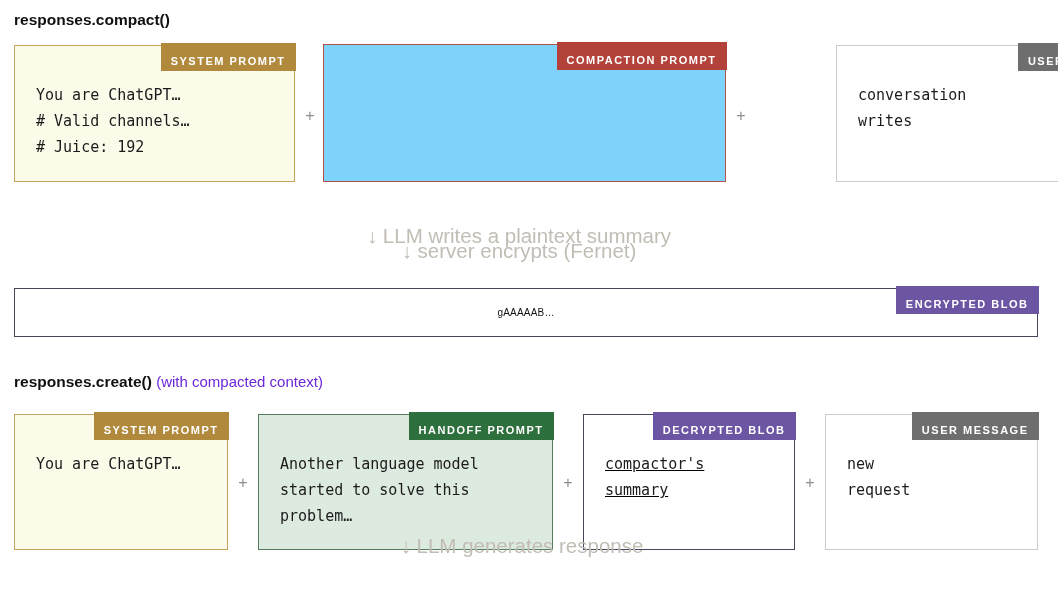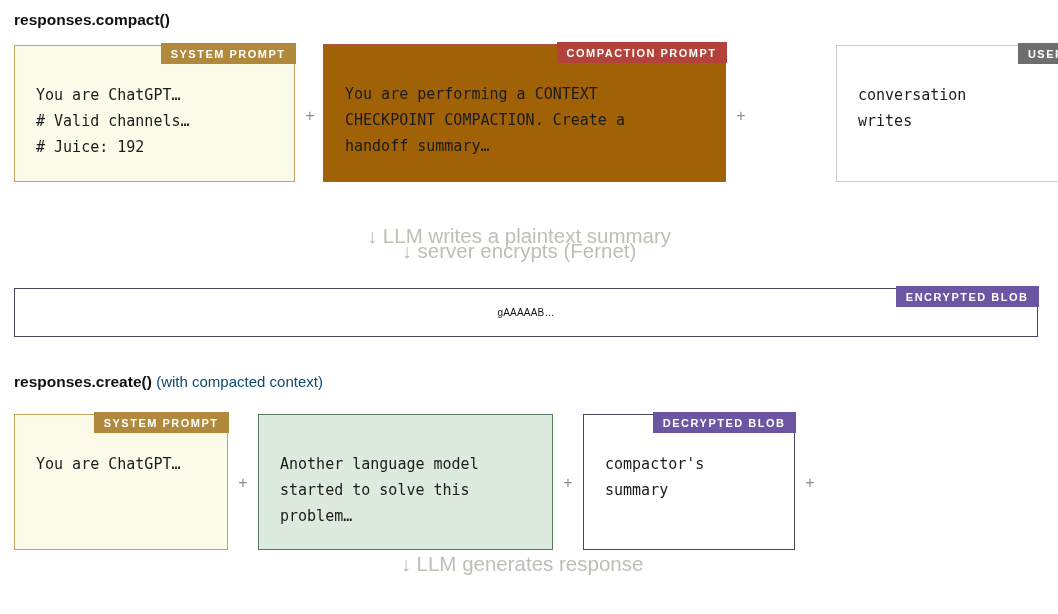--- a/index.html
+++ b/index.html
@@ -15,37 +15,37 @@
   .sec-title {
     position: absolute;
     left: 14px;
     font-size: 15.5px;
     font-weight: bold;
     color: #111111;
     white-space: nowrap;
   }
   .sec-title .subtitle {
     font-weight: normal;
-    color: #0c4a6e;
+    color: #6d28d9;
     font-size: 15px;
   }
   .box {
     position: absolute;
     border: 1.5px solid;
   }
   .box.gold   { background: #FCFAE9; border-color: #C6A35F; }
-  .box.pink   { background: #a16207; border-color: #B0534C; }
+  .box.pink   { background: #7dd3fc; border-color: #B0534C; }
   .box.plain  { background: #FFFFFF; border-color: #CCCCCC; }
-  .box.dark   { background: #FFFFFF; border-color: #45455C; }
+  .box.dark   { background: #FFFFFF; border-color: #45455C; text-decoration: underline; }
   .box.green  { background: #DDEADF; border-color: #567A5E; }
   .tag {
     position: absolute;
     top: -3px;
     right: -1.5px;
-    padding: 5px 10px 4px 10px;
+    padding: 12px 10px 4px 10px;
     font-size: 11px;
     font-weight: bold;
     letter-spacing: 1.5px;
     color: #ffffff;
     white-space: nowrap;
   }
   .tag.gold-tag   { background: #B1893C; }
   .tag.red-tag    { background: #B2423A; }
   .tag.gray-tag   { background: #6E6E6E; }
   .tag.purple-tag { background: #6C55A3; margin-left: 41px; }
@@ -109,25 +109,20 @@
       <div>You are ChatGPT…</div>
       <div># Valid channels…</div>
       <div># Juice: 192</div>
     </div>
   </div>
 
   <div class="plus" style="left:300px; top:105px;">+</div>
 
   <div class="box pink" style="left:323px; top:44px; width:403px; height:138px;">
     <div class="tag red-tag">COMPACTION PROMPT</div>
-    <div class="content">
-      <div>You are performing a CONTEXT</div>
-      <div>CHECKPOINT COMPACTION. Create a</div>
-      <div>handoff summary…</div>
-    </div>
   </div>
 
   <div class="plus" style="left:731px; top:105px;">+</div>
 
   <div class="box plain" style="left:796px; top:45px; width:283px; height:137px;margin-left:40px;">
     <div class="tag gray-tag">USER INPUT</div>
     <div class="content">
       <div>conversation</div>
       <div>writes</div>
     </div>
@@ -149,35 +144,43 @@
   <div class="box gold" style="left:14px; top:414px; width:214px; height:136px;">
     <div class="tag gold-tag">SYSTEM PROMPT</div>
     <div class="content">
       <div>You are ChatGPT…</div>
     </div>
   </div>
 
   <div class="plus" style="left:233px; top:472px;">+</div>
 
   <div class="box green" style="left:258px; top:414px; width:295px; height:136px;">
+    <div class="tag green-tag">HANDOFF PROMPT</div>
     <div class="content">
       <div>Another language model</div>
       <div>started to solve this</div>
       <div>problem…</div>
     </div>
   </div>
 
   <div class="plus" style="left:558px; top:472px;">+</div>
 
   <div class="box dark" style="left:583px; top:414px; width:212px; height:136px;">
     <div class="tag purple-tag">DECRYPTED BLOB</div>
     <div class="content">
       <div>compactor's</div>
       <div>summary</div>
     </div>
   </div>
 
   <div class="plus" style="left:800px; top:472px;">+</div>
 
+  <div class="box plain" style="left:825px; top:414px; width:213px; height:136px;">
+    <div class="tag gray-tag">USER MESSAGE</div>
+    <div class="content">
+      <div>new</div>
+      <div>request</div>
+    </div>
+  </div>
 
-  <div class="arrow-text" style="top:552px;padding-left:6px;">↓ LLM generates response</div>
+  <div class="arrow-text" style="top:534px;padding-left:6px;">↓ LLM generates response</div>
 
 </div>
 
 </body></html>

